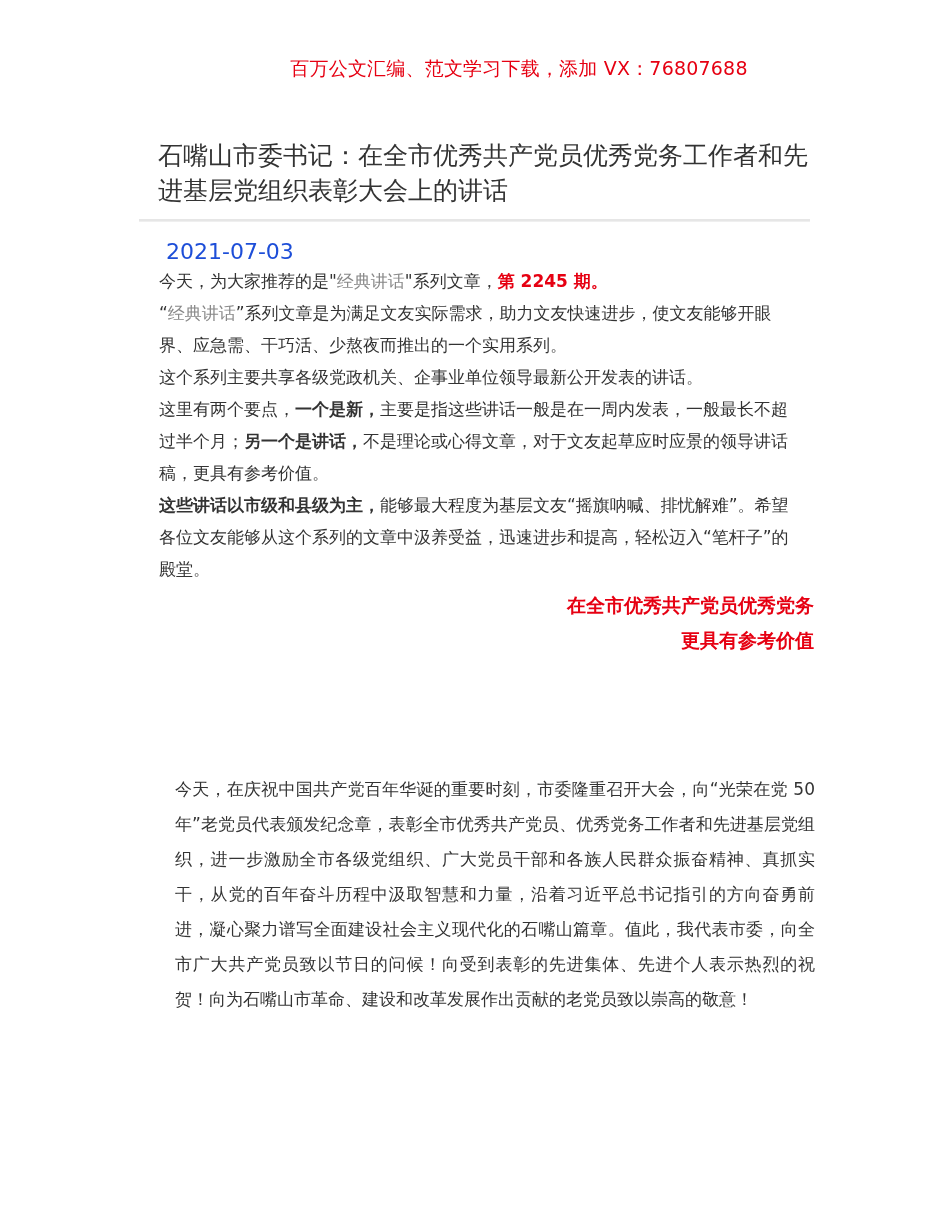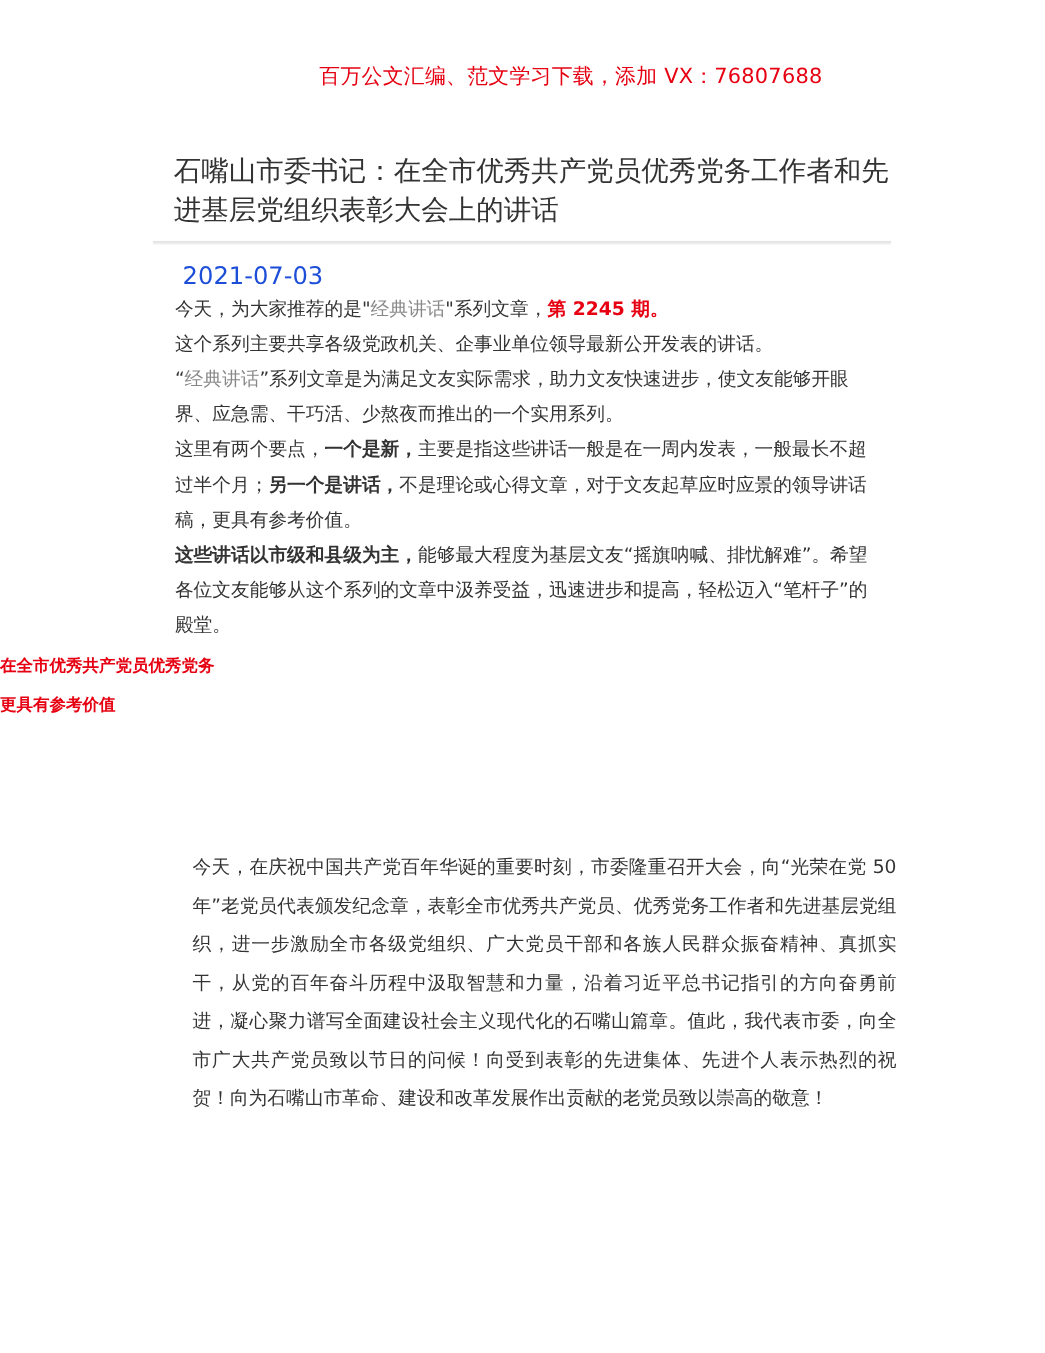--- a/index.html
+++ b/index.html
@@ -74,22 +74,22 @@
       font-weight: bold;
     }
     .bold {
       font-weight: bold;
     }
     .speech-heading {
       position: absolute;
       top: 588px;
       left: 0;
       width: 814px;
-      text-align: left;
-      font-size: 15px;
+      text-align: right;
+      font-size: 19px;
       line-height: 35px;
       color: #e60012;
       font-weight: bold;
     }
     .speech-heading div {
       margin: 0;
     }
     .body-text {
       position: absolute;
       top: 756px;
@@ -108,22 +108,22 @@
 <div class="header-banner">百万公文汇编、范文学习下载，添加 VX：76807688</div>
 
 <h1 class="article-title">石嘴山市委书记：在全市优秀共产党员优秀党务工作者和先进基层党组织表彰大会上的讲话</h1>
 
 <div class="title-divider"></div>
 
 <div class="date">2021-07-03</div>
 
 <div class="intro">
   <p><span>今天，为大家推荐的是"</span><span class="series-name">经典讲话</span><span>"系列文章，</span><span class="issue-no">第 2245 期。</span></p>
+  <p><span> “</span><span class="series-name">经典讲话</span><span>”系列文章是为满足文友实际需求，助力文友快速进步，使文友能够开眼界、应急需、干巧活、少熬夜而推出的一个实用系列。</span></p>
   <p>这个系列主要共享各级党政机关、企事业单位领导最新公开发表的讲话。</p>
-  <p><span> “</span><span class="series-name">经典讲话</span><span>”系列文章是为满足文友实际需求，助力文友快速进步，使文友能够开眼界、应急需、干巧活、少熬夜而推出的一个实用系列。</span></p>
   <p><span>这里有两个要点，</span><span class="bold">一个是新，</span><span>主要是指这些讲话一般是在一周内发表，一般最长不超过半个月；</span><span class="bold">另一个是讲话，</span><span>不是理论或心得文章，对于文友起草应时应景的领导讲话稿，更具有参考价值。</span></p>
   <p><span class="bold">这些讲话以市级和县级为主，</span><span>能够最大程度为基层文友“摇旗呐喊、排忧解难”。希望各位文友能够从这个系列的文章中汲养受益，迅速进步和提高，轻松迈入“笔杆子”的殿堂。</span></p>
 </div>
 
 <div class="speech-heading">
   <div>在全市优秀共产党员优秀党务</div>
   <div>更具有参考价值</div>
 </div>
 
 <p class="body-text">今天，在庆祝中国共产党百年华诞的重要时刻，市委隆重召开大会，向“光荣在党 50 年”老党员代表颁发纪念章，表彰全市优秀共产党员、优秀党务工作者和先进基层党组织，进一步激励全市各级党组织、广大党员干部和各族人民群众振奋精神、真抓实干，从党的百年奋斗历程中汲取智慧和力量，沿着习近平总书记指引的方向奋勇前进，凝心聚力谱写全面建设社会主义现代化的石嘴山篇章。值此，我代表市委，向全市广大共产党员致以节日的问候！向受到表彰的先进集体、先进个人表示热烈的祝贺！向为石嘴山市革命、建设和改革发展作出贡献的老党员致以崇高的敬意！</p>

